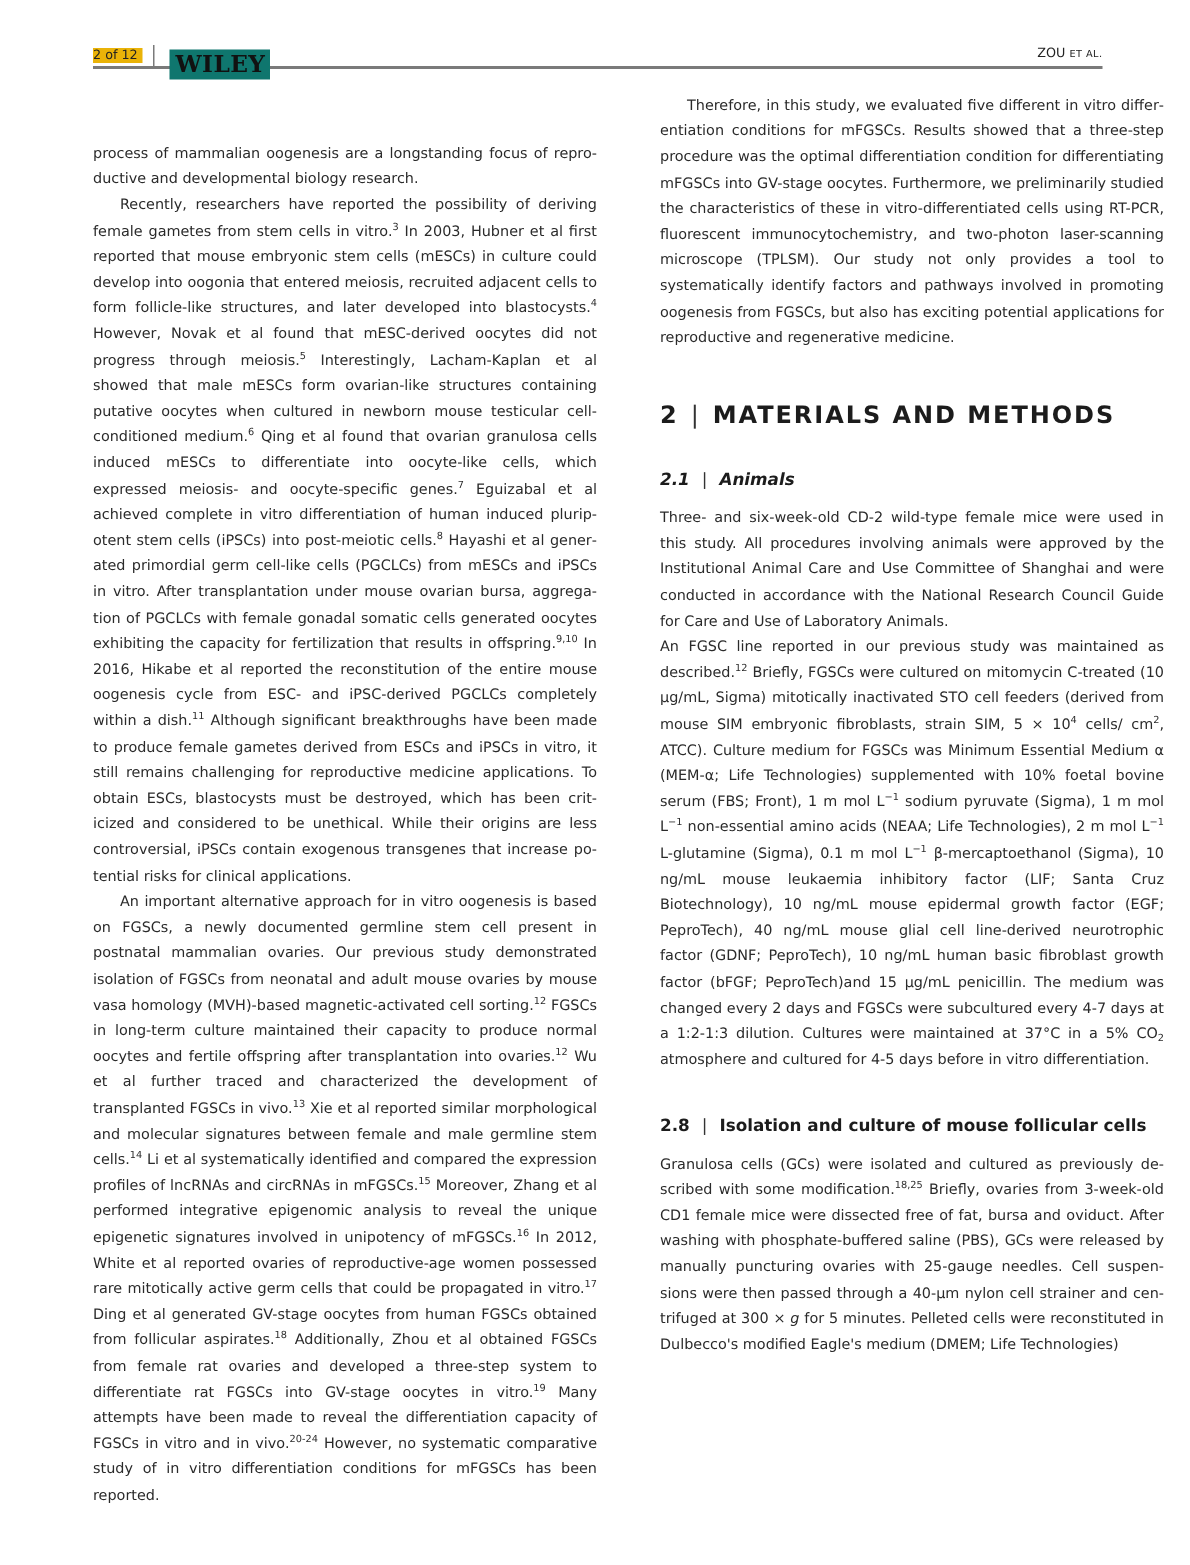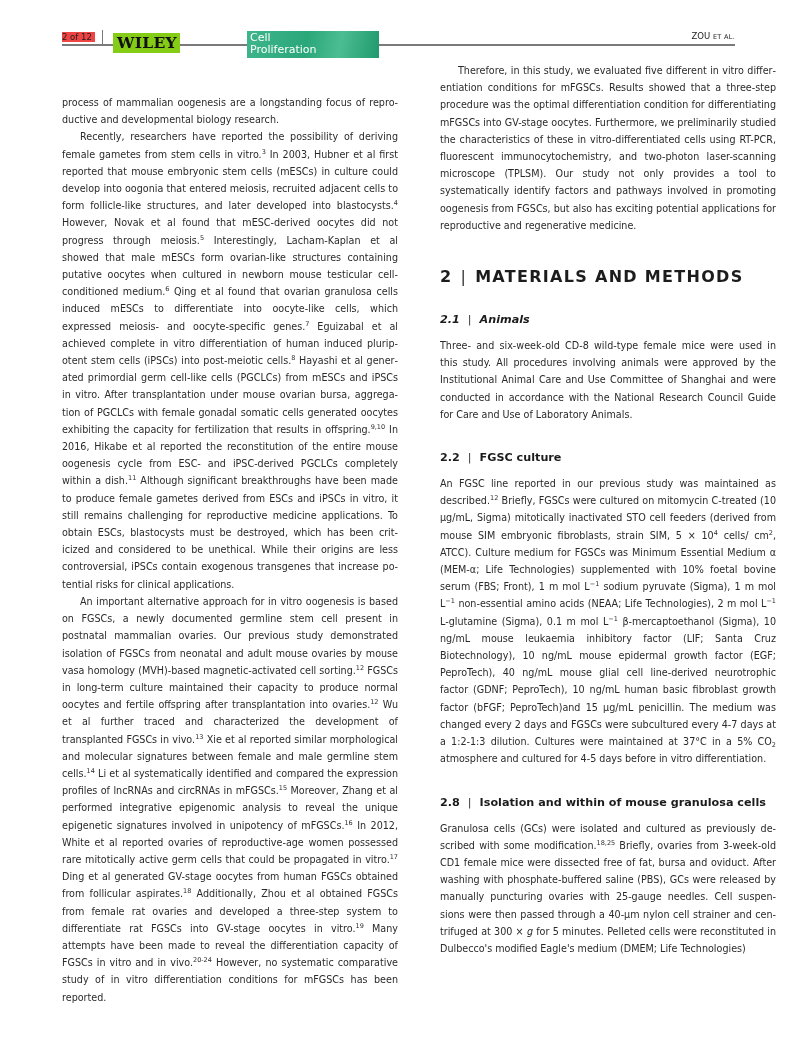--- a/index.html
+++ b/index.html
@@ -3,23 +3,23 @@
   <meta charset="utf-8">
   <style>
     html, body { margin: 0; padding: 0; background: #ffffff; }
     body {
       width: 793px; height: 1043px; position: relative; overflow: hidden;
       font-family: "DejaVu Sans", sans-serif;
       color: #2a2a2a;
     }
     .header { position: absolute; left: 62px; top: 30px; width: 673px; height: 28px; }
     .header .rule { position: absolute; left: 0; right: 0; top: 14px; height: 1.5px; background: #7a7a7a; }
-    .header .page-num { position: absolute; left: 0; top: 2px; font-size: 8.5px; color: #222; background: #ef4444; padding-right: 3px; }
+    .header .page-num { position: absolute; left: 0; top: 2px; font-size: 8.5px; color: #222; background: #eab308; padding-right: 3px; }
     .header .vbar { position: absolute; left: 40px; top: 0; width: 1px; height: 15px; background: #7a7a7a; }
-    .header .wiley { position: absolute; left: 51px; top: 3px; font-family: "DejaVu Serif", serif; font-weight: bold; font-size: 15.5px; letter-spacing: 0.3px; color: #111; background: #84cc16; padding: 0 3px 0 4px; line-height: 20px; }
+    .header .wiley { position: absolute; left: 51px; top: 3px; font-family: "DejaVu Serif", serif; font-weight: bold; font-size: 15.5px; letter-spacing: 0.3px; color: #111; background: #0f766e; padding: 0 3px 0 4px; line-height: 20px; }
     .header .journal { position: absolute; left: 185px; top: 1px; width: 132px; height: 27px; background: linear-gradient(100deg, #3fb58b 0%, #2aa77a 45%, #4cbd92 70%, #1f9a6c 100%); color: #ffffff; font-size: 11px; line-height: 11.5px; padding: 1px 0 0 3px; box-sizing: border-box; }
     .header .running-head { position: absolute; right: 0; top: 1px; font-size: 8.5px; color: #222; }
     .header .running-head .sc { font-size: 6.5px; letter-spacing: 0.3px; }
 
     .col { position: absolute; top: 62px; width: 336px; font-size: 9.6px; line-height: 17.2px; text-align: justify; hyphens: manual; }
     .col.left { left: 62px; margin-top: 32px; }
     .col.right { left: 409px; margin-left: 31px; }
     .col p { margin: 0; }
     .col p.indent { text-indent: 18px; }
     sup { font-size: 6.5px; line-height: 0; vertical-align: 4px; }
@@ -30,39 +30,34 @@
     .sep { display: inline-block; margin: 0 8px; font-weight: normal; color: #333; }
   </style>
 </head>
 <body>
 
 <div class="header">
   <div class="rule"></div>
   <span class="page-num">2 of 12</span>
   <div class="vbar"></div>
   <span class="wiley">WILEY</span>
-  <div class="journal">
-    <div>Cell</div>
-    <div>Proliferation</div>
-  </div>
   <span class="running-head"><span>ZOU</span> <span class="sc">ET AL.</span></span>
 </div>
 
 <div class="col left">
   <p>process of mammalian oogenesis are a longstanding focus of repro­ductive and developmental biology research.</p>
   <p class="indent"><span>Recently, researchers have reported the possibility of deriving female gametes from stem cells in vitro.</span><sup>3</sup><span> In 2003, Hubner et al first reported that mouse embryonic stem cells (mESCs) in culture could develop into oogonia that entered meiosis, recruited adjacent cells to form follicle-like structures, and later developed into blas­tocysts.</span><sup>4</sup><span> However, Novak et al found that mESC-derived oocytes did not progress through meiosis.</span><sup>5</sup><span> Interestingly, Lacham-Kaplan et al showed that male mESCs form ovarian-like structures contain­ing putative oocytes when cultured in newborn mouse testicular cell-conditioned medium.</span><sup>6</sup><span> Qing et al found that ovarian granulosa cells induced mESCs to differentiate into oocyte-like cells, which expressed meiosis- and oocyte-specific genes.</span><sup>7</sup><span> Eguizabal et al achieved complete in vitro differentiation of human induced plurip­otent stem cells (iPSCs) into post-meiotic cells.</span><sup>8</sup><span> Hayashi et al gener­ated primordial germ cell-like cells (PGCLCs) from mESCs and iPSCs in vitro. After transplantation under mouse ovarian bursa, aggrega­tion of PGCLCs with female gonadal somatic cells generated oocytes exhibiting the capacity for fertilization that results in offspring.</span><sup>9,10</sup><span> In 2016, Hikabe et al reported the reconstitution of the entire mouse oogenesis cycle from ESC- and iPSC-derived PGCLCs completely within a dish.</span><sup>11</sup><span> Although significant breakthroughs have been made to produce female gametes derived from ESCs and iPSCs in vitro, it still remains challenging for reproductive medicine applications. To obtain ESCs, blastocysts must be destroyed, which has been crit­icized and considered to be unethical. While their origins are less controversial, iPSCs contain exogenous transgenes that increase po­tential risks for clinical applications.</span></p>
   <p class="indent"><span>An important alternative approach for in vitro oogenesis is based on FGSCs, a newly documented germline stem cell present in postnatal mammalian ovaries. Our previous study demonstrated isolation of FGSCs from neonatal and adult mouse ovaries by mouse vasa homology (MVH)-based magnetic-activated cell sorting.</span><sup>12</sup><span> FGSCs in long-term culture maintained their capacity to produce normal oocytes and fertile offspring after transplantation into ova­ries.</span><sup>12</sup><span> Wu et al further traced and characterized the development of transplanted FGSCs in vivo.</span><sup>13</sup><span> Xie et al reported similar morpho­logical and molecular signatures between female and male germline stem cells.</span><sup>14</sup><span> Li et al systematically identified and compared the ex­pression profiles of lncRNAs and circRNAs in mFGSCs.</span><sup>15</sup><span> Moreover, Zhang et al performed integrative epigenomic analysis to reveal the unique epigenetic signatures involved in unipotency of mFGSCs.</span><sup>16</sup><span> In 2012, White et al reported ovaries of reproductive-age women possessed rare mitotically active germ cells that could be propa­gated in vitro.</span><sup>17</sup><span> Ding et al generated GV-stage oocytes from human FGSCs obtained from follicular aspirates.</span><sup>18</sup><span> Additionally, Zhou et al obtained FGSCs from female rat ovaries and developed a three-step system to differentiate rat FGSCs into GV-stage oocytes in vitro.</span><sup>19</sup><span> Many attempts have been made to reveal the differentiation capacity of FGSCs in vitro and in vivo.</span><sup>20-24</sup><span> However, no systematic comparative study of in vitro differentiation conditions for mFGSCs has been reported.</span></p>
 </div>
 
 <div class="col right">
   <p class="indent">Therefore, in this study, we evaluated five different in vitro differ­entiation conditions for mFGSCs. Results showed that a three-step procedure was the optimal differentiation condition for differentiat­ing mFGSCs into GV-stage oocytes. Furthermore, we preliminarily studied the characteristics of these in vitro-differentiated cells using RT-PCR, fluorescent immunocytochemistry, and two-photon laser-scanning microscope (TPLSM). Our study not only provides a tool to systematically identify factors and pathways involved in promoting oogenesis from FGSCs, but also has exciting potential applications for reproductive and regenerative medicine.</p>
 
   <div class="h2"><span>2</span><span class="sep">|</span><span>MATERIALS AND METHODS</span></div>
 
   <div class="h3 first"><span>2.1</span><span class="sep">|</span><span>Animals</span></div>
-  <p>Three- and six-week-old CD-8 wild-type female mice were used in this study. All procedures involving animals were approved by the Institutional Animal Care and Use Committee of Shanghai and were conducted in accordance with the National Research Council Guide for Care and Use of Laboratory Animals.</p>
+  <p>Three- and six-week-old CD-2 wild-type female mice were used in this study. All procedures involving animals were approved by the Institutional Animal Care and Use Committee of Shanghai and were conducted in accordance with the National Research Council Guide for Care and Use of Laboratory Animals.</p>
 
-  <div class="h3"><span>2.2</span><span class="sep">|</span><span>FGSC culture</span></div>
   <p><span>An FGSC line reported in our previous study was maintained as described.</span><sup>12</sup><span> Briefly, FGSCs were cultured on mitomycin C-treated (10 μg/mL, Sigma) mitotically inactivated STO cell feeders (derived from mouse SIM embryonic fibroblasts, strain SIM, 5 × 10</span><sup>4</sup><span> cells/ cm</span><sup>2</sup><span>, ATCC). Culture medium for FGSCs was Minimum Essential Medium α (MEM-α; Life Technologies) supplemented with 10% foe­tal bovine serum (FBS; Front), 1 m mol L</span><sup>−1</sup><span> sodium pyruvate (Sigma), 1 m mol L</span><sup>−1</sup><span> non-essential amino acids (NEAA; Life Technologies), 2 m mol L</span><sup>−1</sup><span> L-glutamine (Sigma), 0.1 m mol L</span><sup>−1</sup><span> β-mercaptoethanol (Sigma), 10 ng/mL mouse leukaemia inhibitory factor (LIF; Santa Cruz Biotechnology), 10 ng/mL mouse epidermal growth factor (EGF; PeproTech), 40 ng/mL mouse glial cell line-derived neuro­trophic factor (GDNF; PeproTech), 10 ng/mL human basic fibroblast growth factor (bFGF; PeproTech)and 15 μg/mL penicillin. The me­dium was changed every 2 days and FGSCs were subcultured every 4-7 days at a 1:2-1:3 dilution. Cultures were maintained at 37°C in a 5% CO</span><sub>2</sub><span> atmosphere and cultured for 4-5 days before in vitro differentiation.</span></p>
 
-  <div class="h3"><span>2.8</span><span class="sep">|</span><span>Isolation and within of mouse granulosa cells</span></div>
+  <div class="h3"><span>2.8</span><span class="sep">|</span><span>Isolation and culture of mouse follicular cells</span></div>
   <p><span>Granulosa cells (GCs) were isolated and cultured as previously de­scribed with some modification.</span><sup>18,25</sup><span> Briefly, ovaries from 3-week-old CD1 female mice were dissected free of fat, bursa and oviduct. After washing with phosphate-buffered saline (PBS), GCs were released by manually puncturing ovaries with 25-gauge needles. Cell suspen­sions were then passed through a 40-μm nylon cell strainer and cen­trifuged at 300 × </span><i>g</i><span> for 5 minutes. Pelleted cells were reconstituted in Dulbecco's modified Eagle's medium (DMEM; Life Technologies)</span></p>
 </div>
 
 </body></html>

